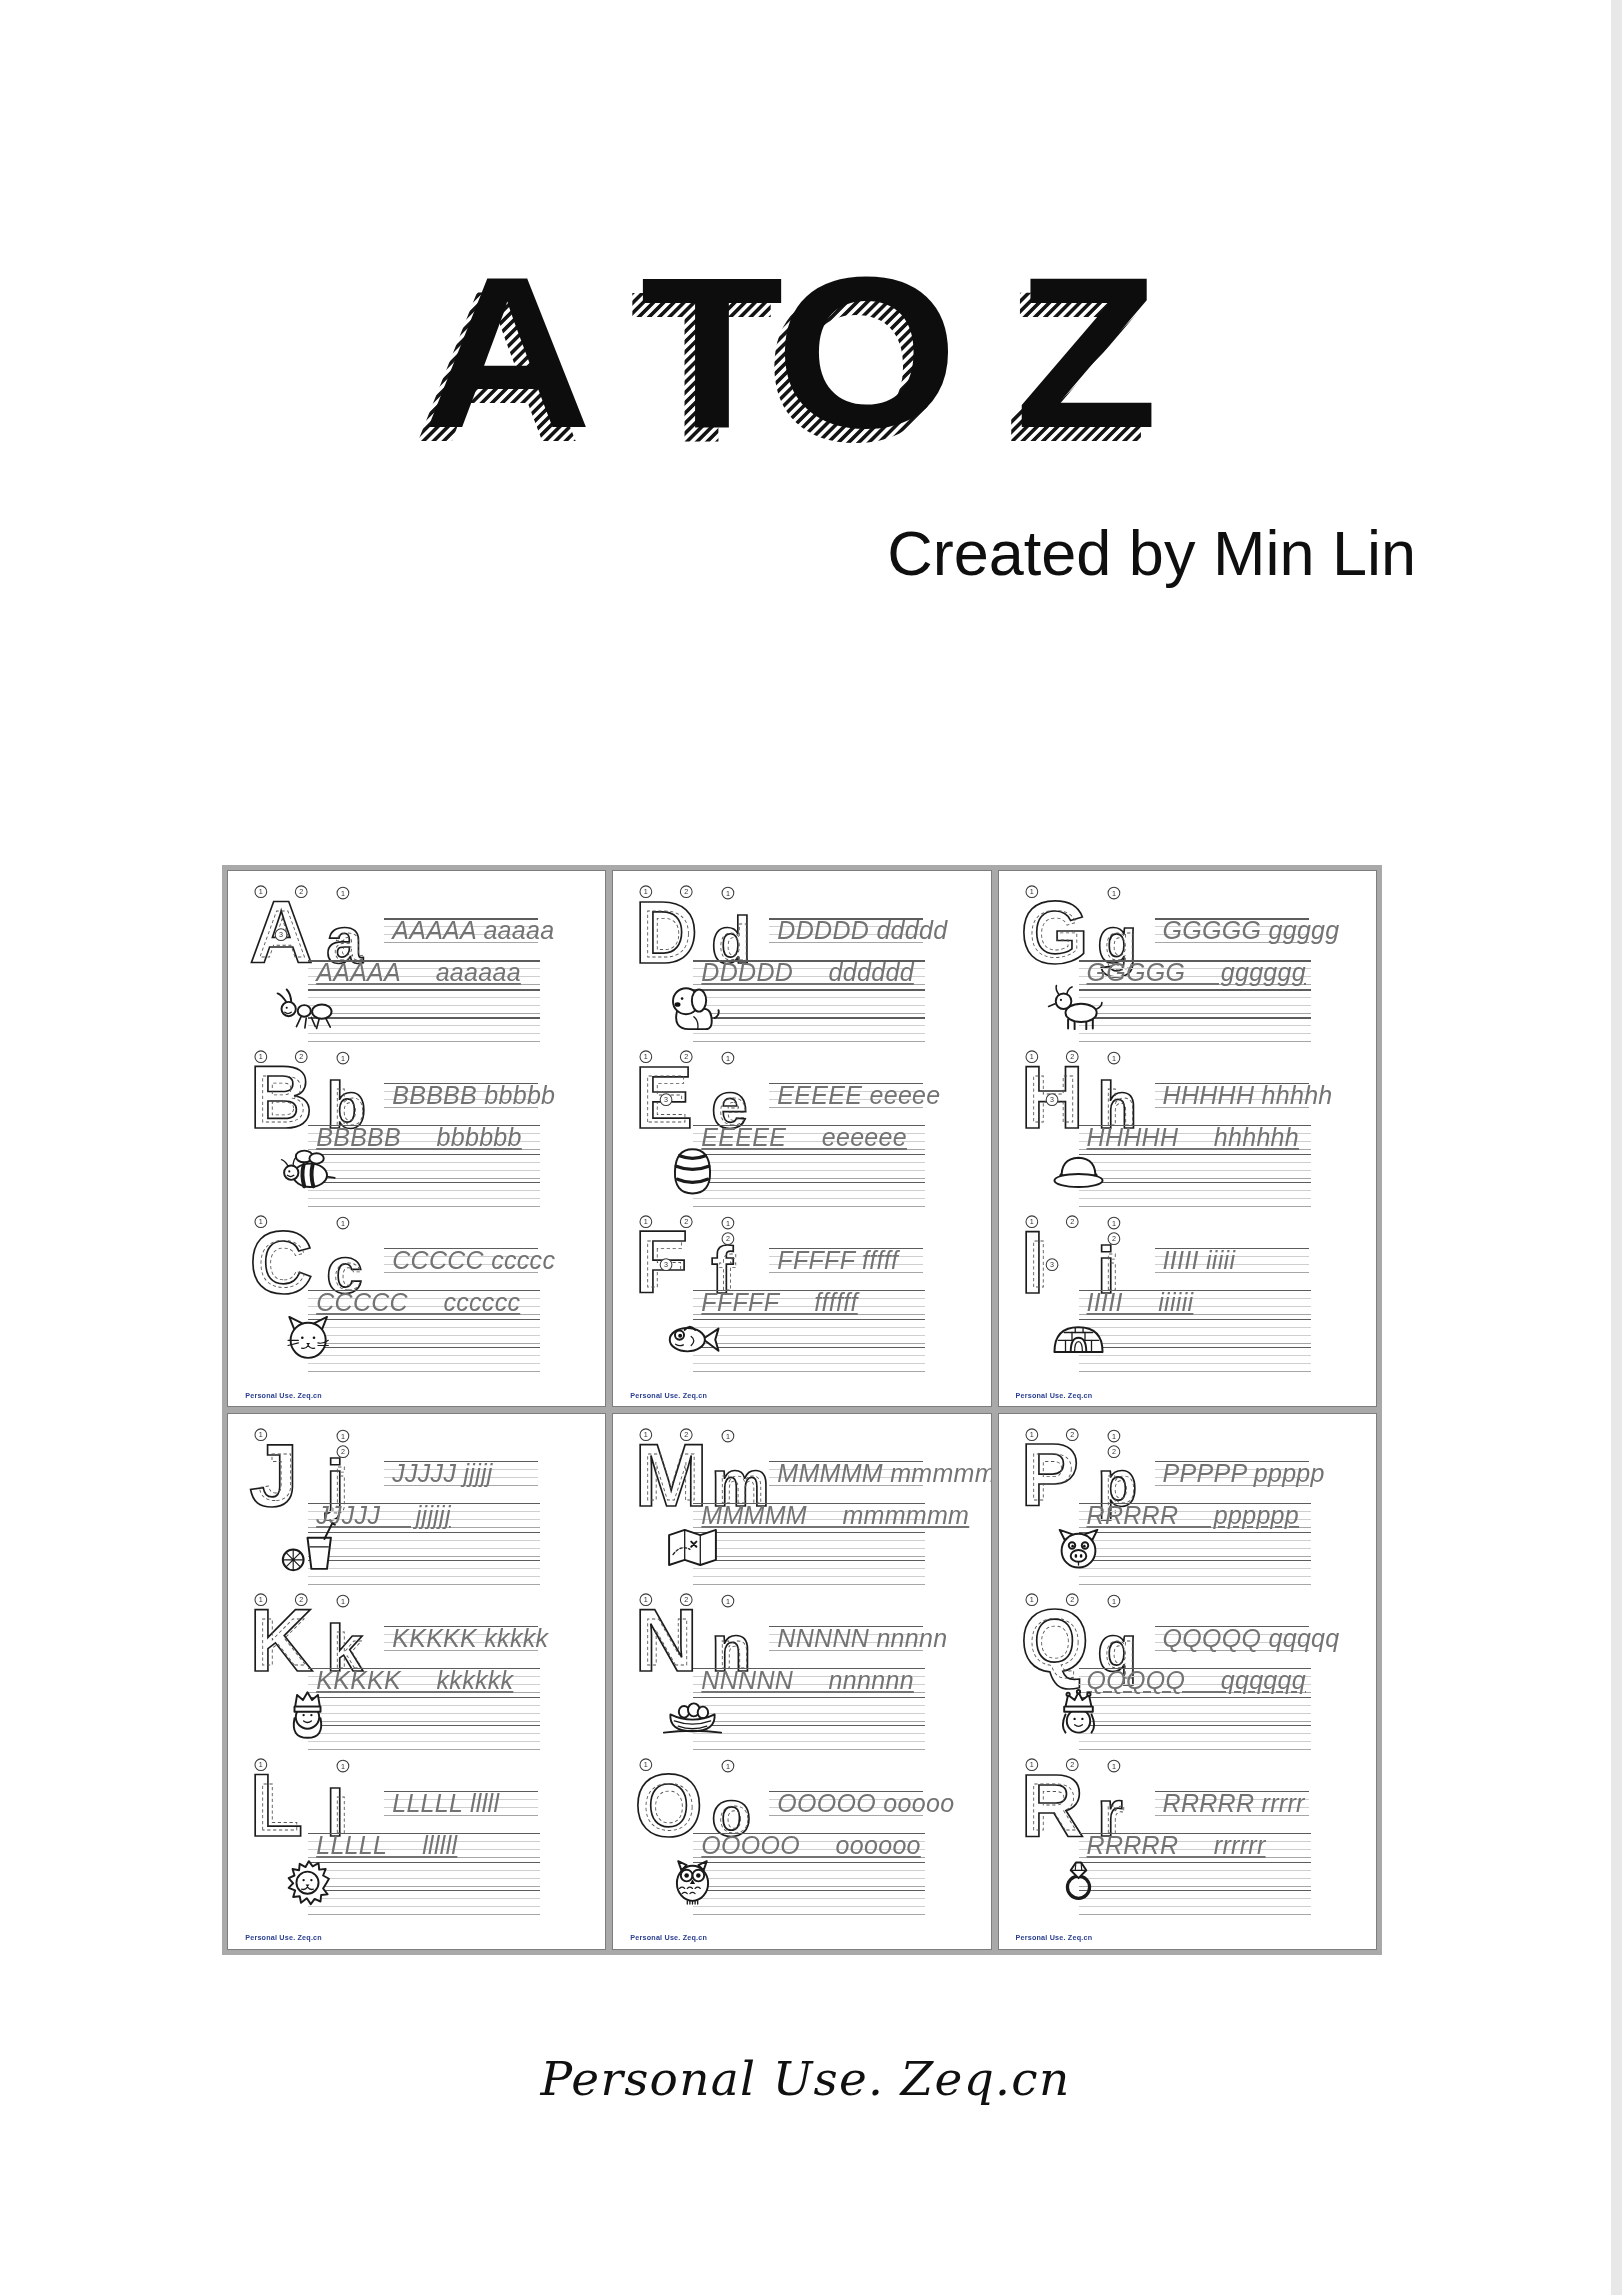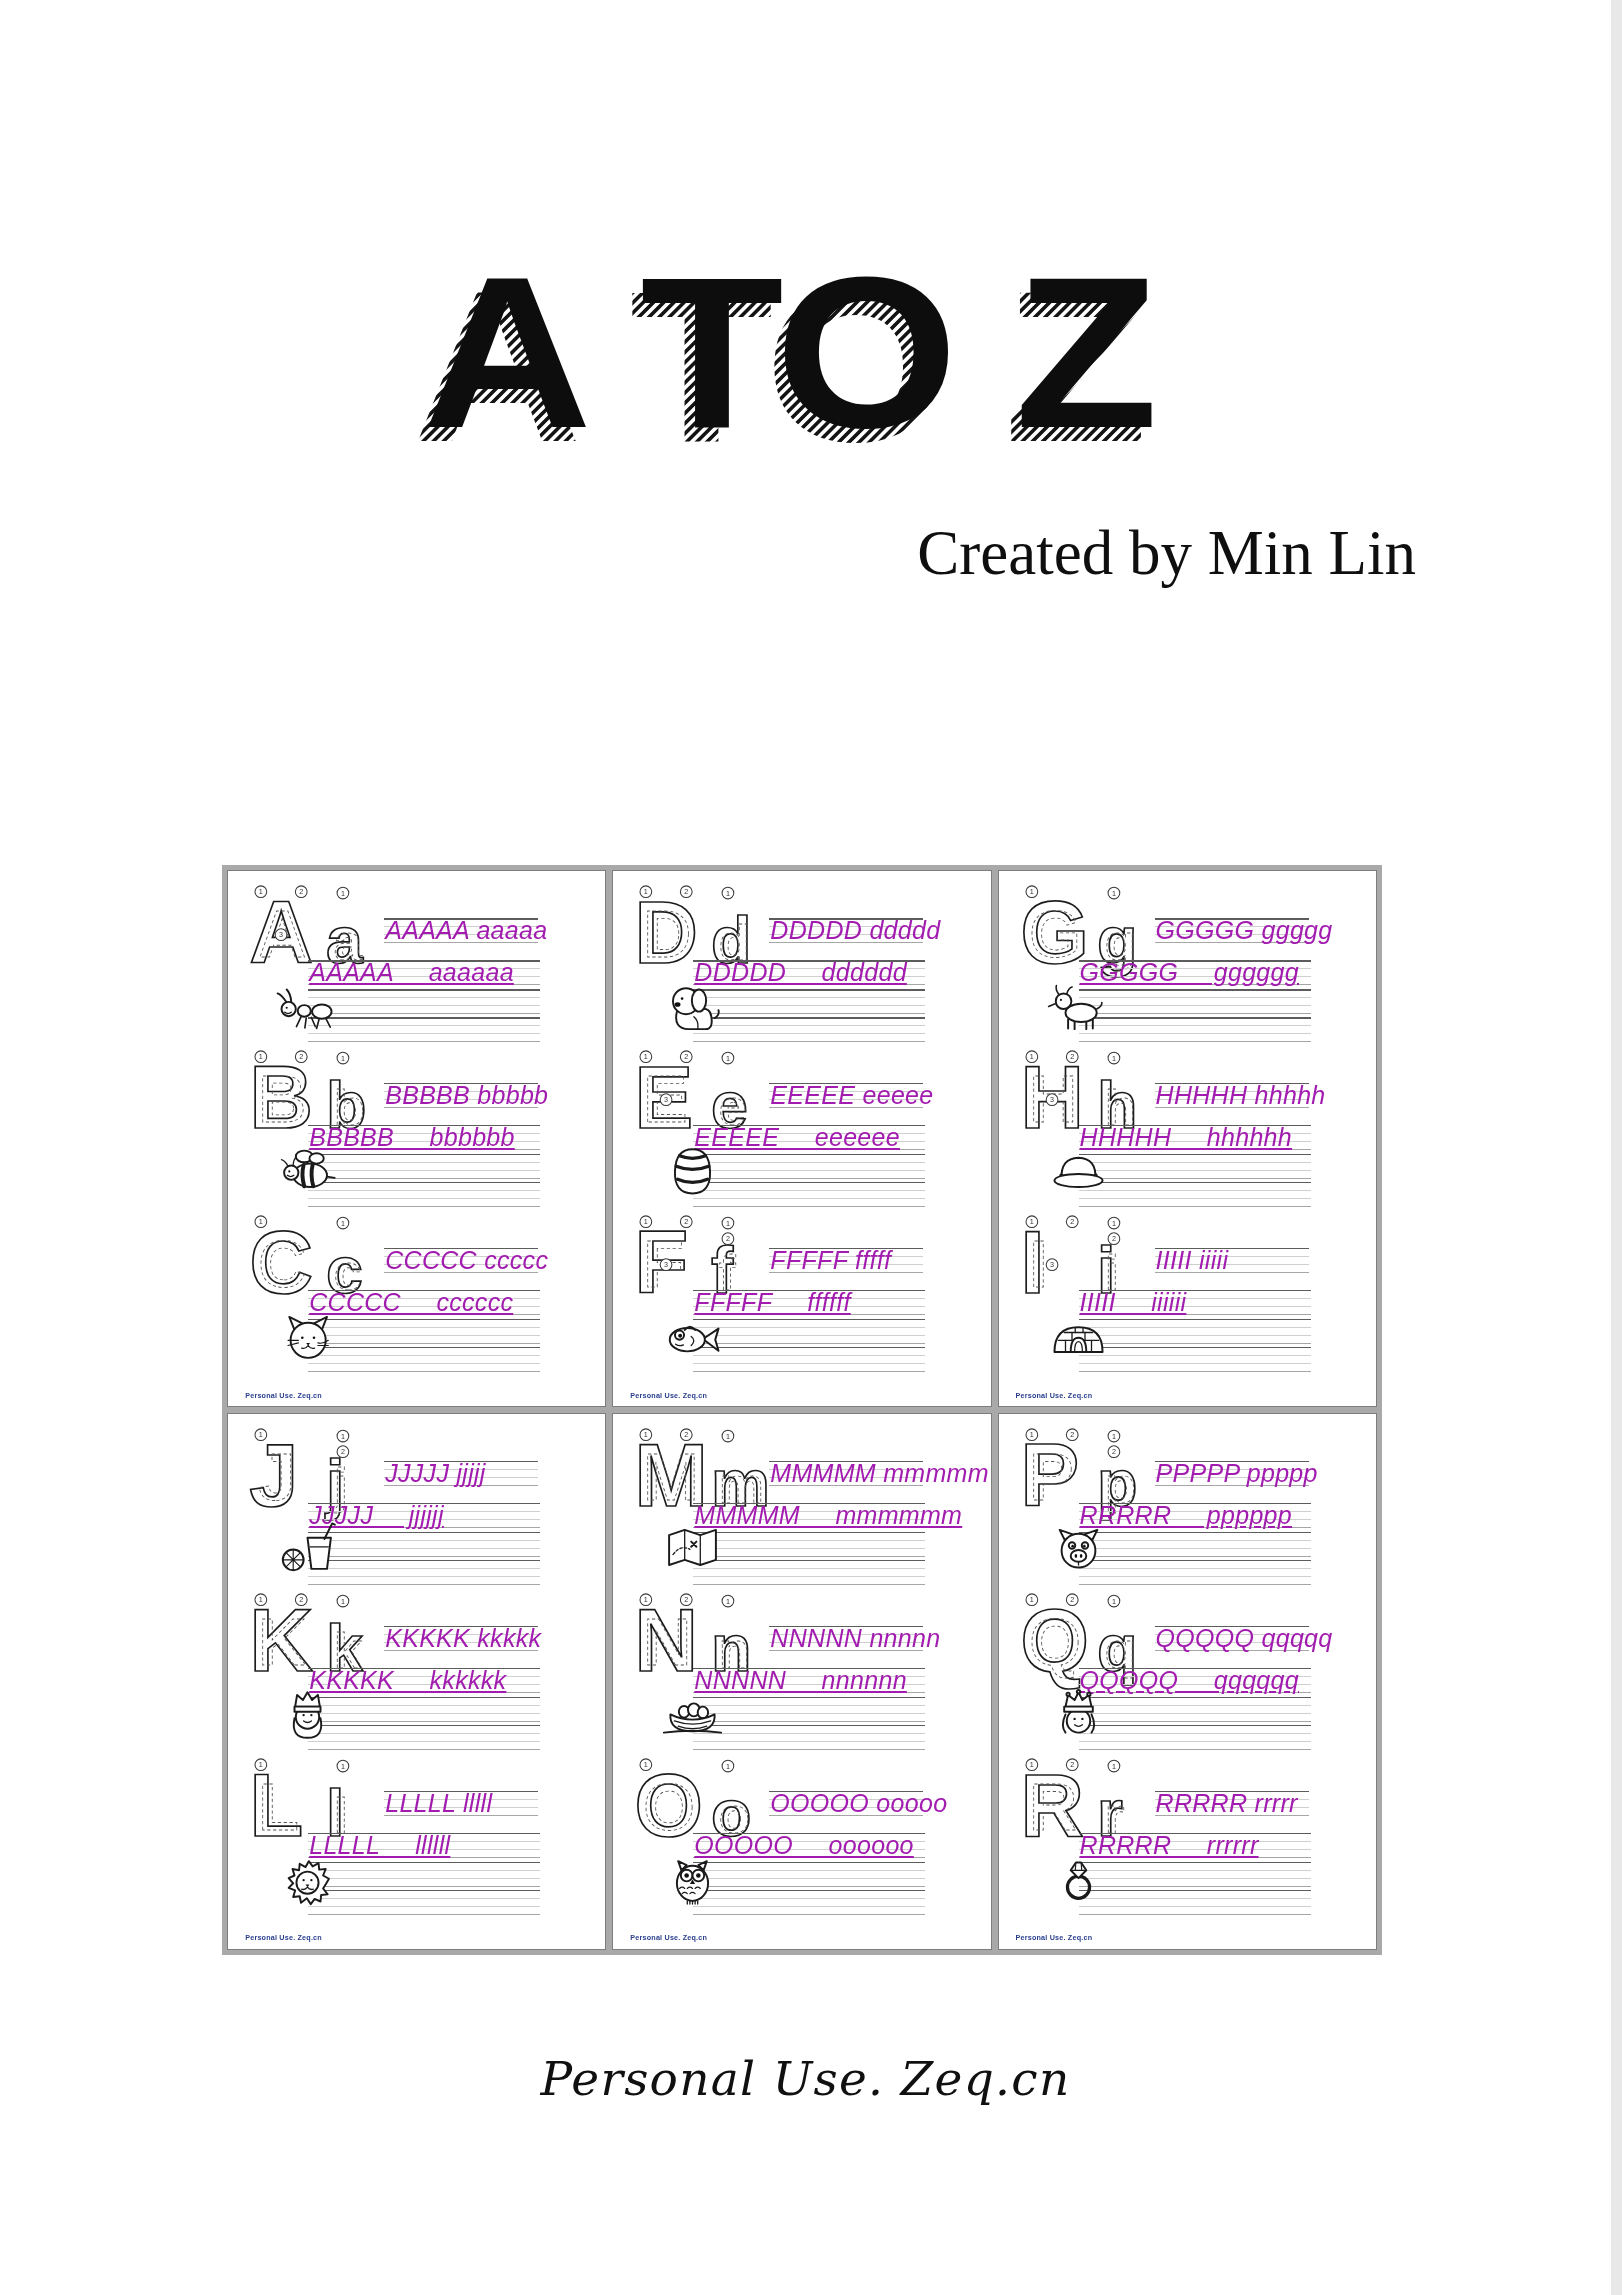--- a/index.html
+++ b/index.html
@@ -4,21 +4,21 @@
 <style>
   html,body{margin:0;padding:0;background:#e8e8e8;}
   .page{position:relative;width:1611px;height:2295px;background:#ffffff;overflow:hidden;
         font-family:"Liberation Sans",sans-serif;}
   
   .title-svg{position:absolute;left:402px;top:262px;overflow:visible;}
   .title-txt{font-family:"Liberation Sans",sans-serif;font-weight:700;font-size:330px;letter-spacing:-6px;}
   .title-shadow{fill:url(#hatch);}
   .title-main{fill:#0d0d0d;}
   
-  .byline{position:absolute;right:195px;top:517px;font-size:63px;color:#0f0f0f;font-family:Liberation Serif, serif;}
+  .byline{position:absolute;right:195px;top:517px;font-size:63px;color:#0f0f0f;}
   .name-label{position:absolute;left:318px;top:673px;font-size:98px;color:#070707;}
   .page-footer{position:absolute;left:0;right:0;top:2051px;text-align:center;
       font-family:"DejaVu Serif",serif;font-style:italic;font-size:47px;color:#101010;letter-spacing:1.3px;}
   
   .grid{position:absolute;left:222px;top:865px;width:1160px;height:1090px;background:#a9a9a9;
         display:grid;grid-template-columns:repeat(3,1fr);grid-template-rows:repeat(2,1fr);
         gap:5.9px;padding:5.2px;box-sizing:border-box;}
   .cell{position:relative;background:#fff;border:0.7px solid #7d7d7d;overflow:hidden;box-sizing:border-box;}
   .section{position:absolute;left:17px;right:9.2px;height:165px;}
   .letters{position:absolute;left:0;top:0;width:147px;height:99px;overflow:visible;}
@@ -31,22 +31,22 @@
   .guide{position:absolute;height:23.6px;}
   .g1{left:139px;top:38px;width:154px;}
   .g2{left:63px;top:80px;width:232px;}
   .g3{left:63px;top:109px;width:232px;}
   .g4{left:63px;top:137px;width:232px;}
   .gl{position:absolute;left:0;right:0;display:block;}
   .gl1{top:0;height:1.3px;background:#5c5c5c;}
   .gl2{top:7.9px;height:0.7px;background:#cfcfcf;}
   .gl3{top:15.7px;height:0.7px;background:#cfcfcf;}
   .gl4{top:23.6px;height:1.3px;background:#a6a6a6;}
-  .red{position:absolute;left:1px;top:0;font:italic 400 25px/25px "Liberation Sans",sans-serif;
-       color:#a21caf;white-space:pre;letter-spacing:0.3px;}
+  .red{position:absolute;left:8px;top:0;font:italic 400 25px/25px "Liberation Sans",sans-serif;
+       color:#737373;white-space:pre;letter-spacing:0.3px;}
   .l2{word-spacing:10.5px;text-decoration:underline;}
   .animal{position:absolute;left:30px;top:90px;width:65px;height:65px;}
   .animal svg{width:100%;height:100%;}
   .cellfoot{position:absolute;left:17px;bottom:6.5px;font:700 7.2px "Liberation Sans",sans-serif;
             color:#2a3f8f;letter-spacing:0.2px;}
 </style>
 </head>
 <body>
 
 <div class="page">

